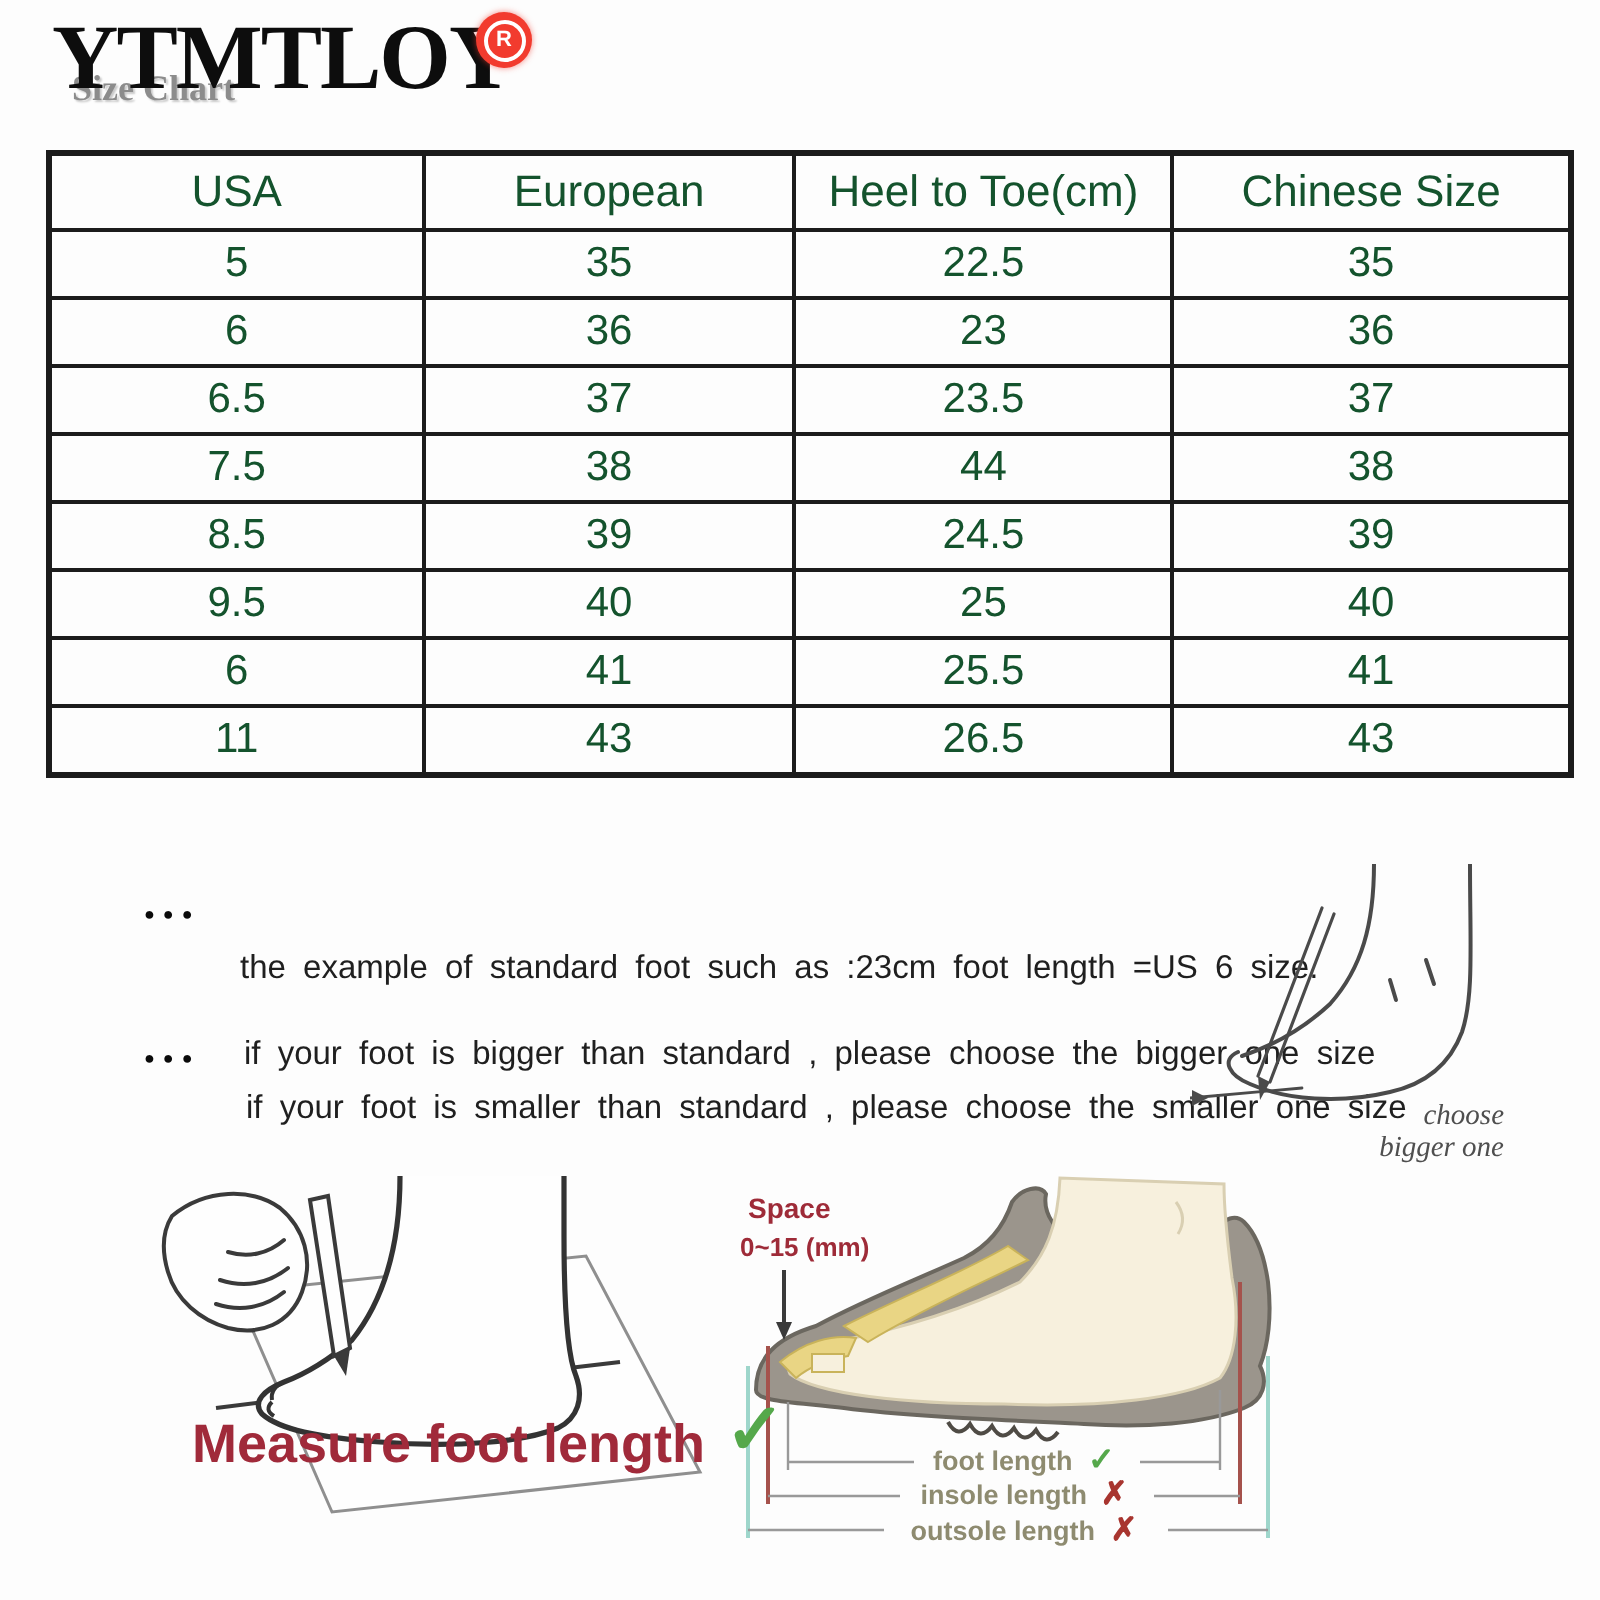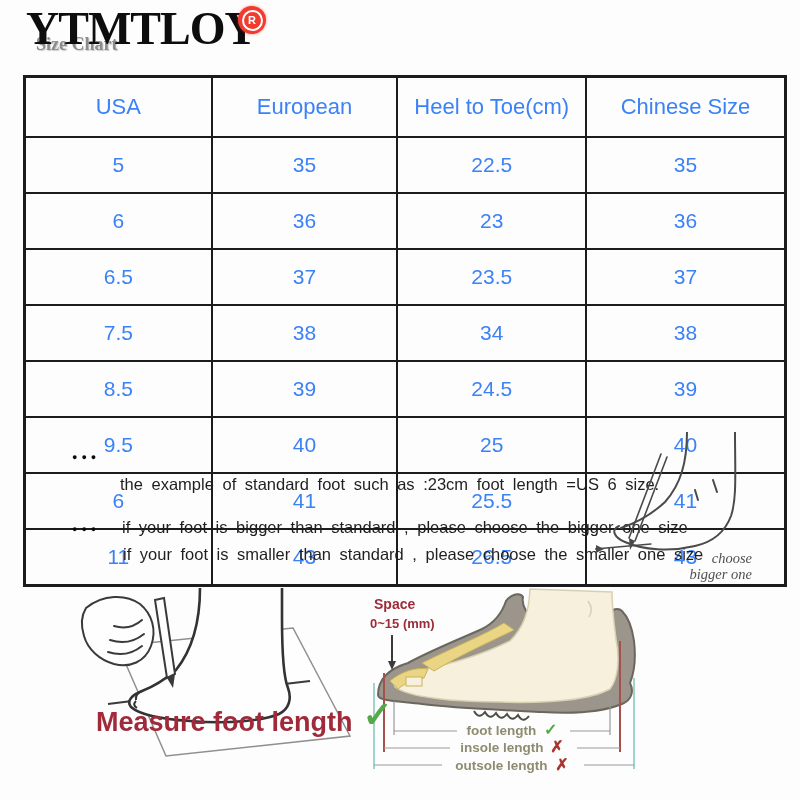--- a/index.html
+++ b/index.html
@@ -29,22 +29,22 @@
     text-shadow:1px 1px 1px #c9c9c9;
     font-family:Liberation Serif, serif;
   }
   
   .size-table-wrap{position:absolute;left:23px;top:75px;width:764px;}
   table.size-table{
     width:100%;border-collapse:collapse;table-layout:fixed;
     border:3px solid #1c1c1c;
   }
   table.size-table th,table.size-table td{
-    border:2px solid #1c1c1c;text-align:center;padding:12px;
-    color:#3b82f6;font-weight:400;overflow:hidden;white-space:nowrap;
+    border:2px solid #1c1c1c;text-align:center;padding:1px;
+    color:#14532d;font-weight:400;overflow:hidden;white-space:nowrap;
   }
   table.size-table th{height:34px;font-size:22px;}
   table.size-table td{height:30px;font-size:21px;}
   
   .notice-heading{
     position:absolute;left:68px;top:416px;
     font-size:19px;font-weight:bold;color:#9c2734;
     text-decoration:underline;text-underline-offset:4px;
   }
   .bullet-marker{
@@ -118,21 +118,21 @@
         </tr>
         <tr>
           <td>6.5</td>
           <td>37</td>
           <td>23.5</td>
           <td>37</td>
         </tr>
         <tr>
           <td>7.5</td>
           <td>38</td>
-          <td>34</td>
+          <td>44</td>
           <td>38</td>
         </tr>
         <tr>
           <td>8.5</td>
           <td>39</td>
           <td>24.5</td>
           <td>39</td>
         </tr>
         <tr>
           <td>9.5</td>

